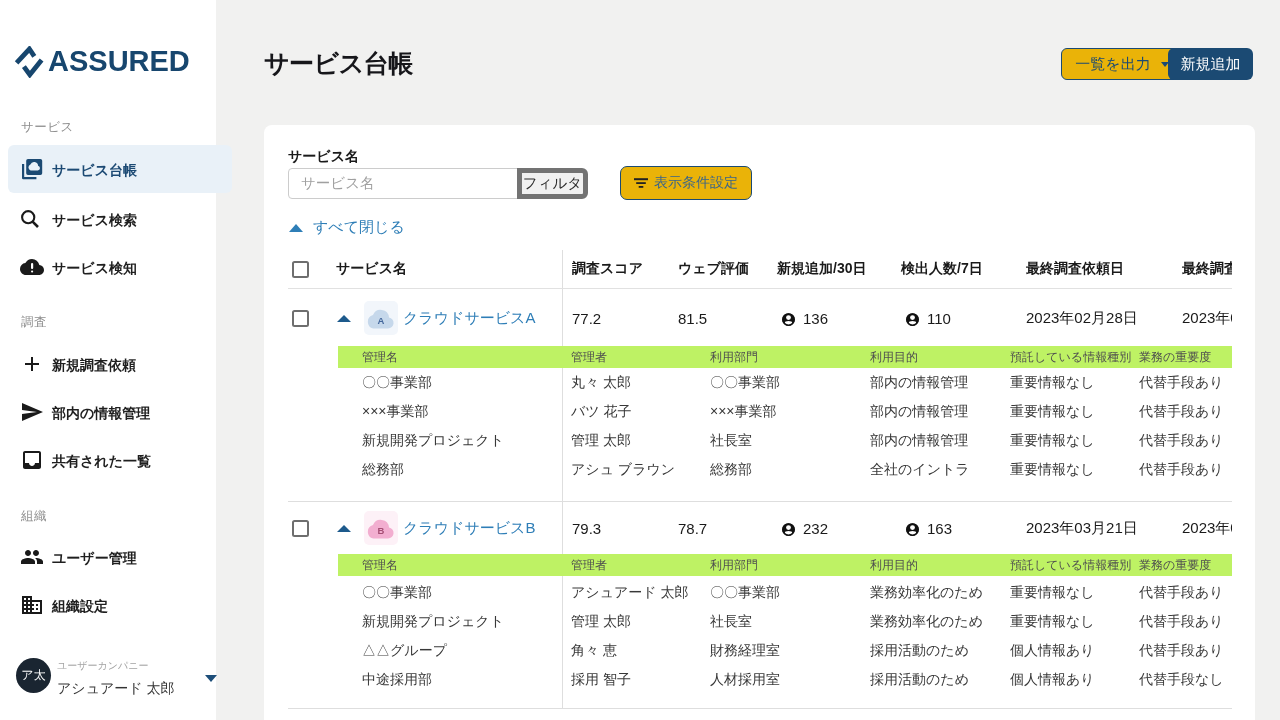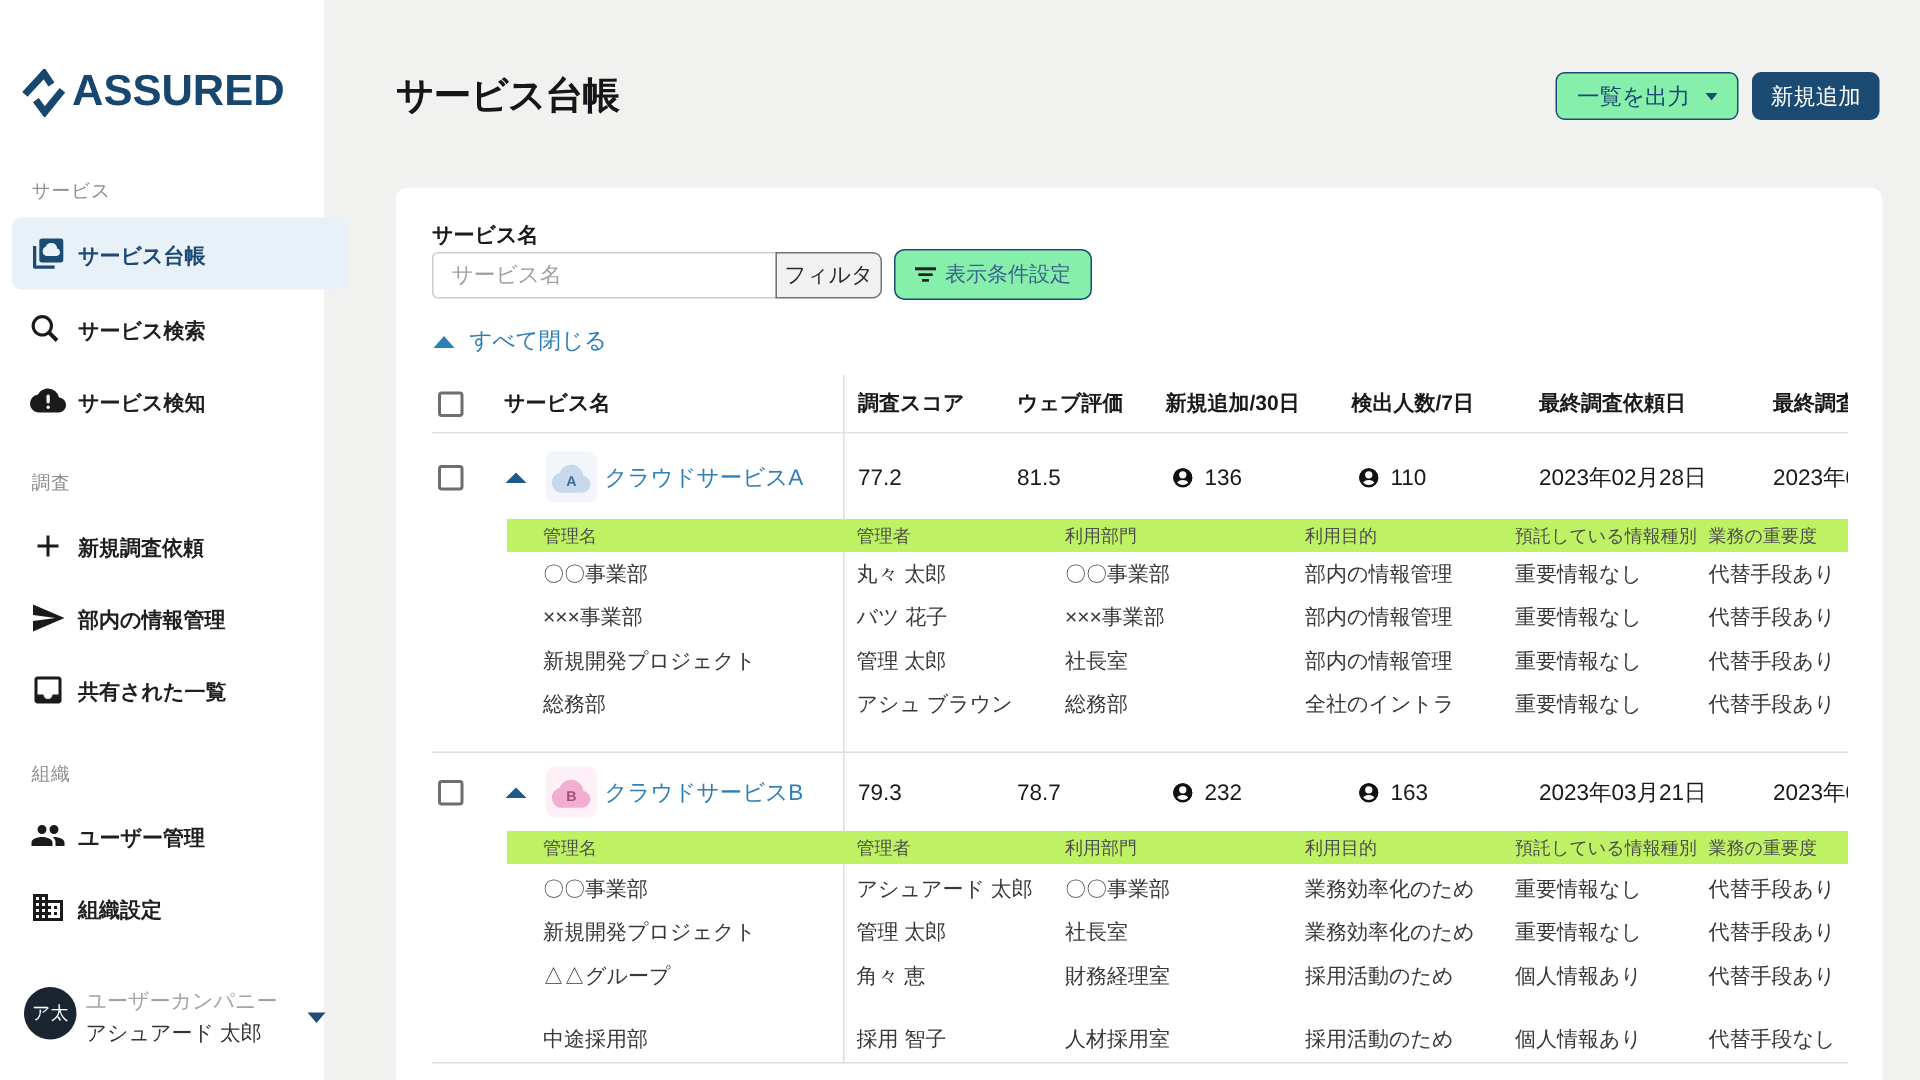--- a/index.html
+++ b/index.html
@@ -10,29 +10,29 @@
   
   #sidebar { position:absolute; left:0; top:0; width:216px; height:720px; background:#fff; z-index:5; }
   .navlabel { position:absolute; left:21px; font-size:12.5px; color:#8e8e8e; letter-spacing:.5px; }
   .navitem { position:absolute; left:8px; width:224px; height:48px; display:flex; align-items:center; border-radius:6px; }
   .navitem .ic { width:24px; height:24px; margin-left:12px; flex:0 0 24px; }
   .navitem .tx { margin-left:8px; font-size:14px; font-weight:bold; color:#1f1f1f; position:relative; top:1.5px; }
   .navitem.active { background:#e9f1f8; }
   .navitem.active .tx { color:#1c4a74; }
   
   #title { position:absolute; left:264px; top:47px; font-size:25px; font-weight:bold; color:#16161a; letter-spacing:-0.5px; }
-  .btn-outline { position:absolute; display:flex; align-items:center; justify-content:center; background:#86efac; border:1px solid #1b4a73; border-radius:6px; color:#1b4a73; font-size:15px; }
+  .btn-outline { position:absolute; display:flex; align-items:center; justify-content:center; background:#eab308; border:1px solid #1b4a73; border-radius:6px; color:#1b4a73; font-size:15px;margin-left:24px; }
   .btn-solid { position:absolute; display:flex; align-items:center; justify-content:center; background:#1b4a73; border-radius:6px; color:#fff; font-size:15px; }
   .caret-down { width:0; height:0; border-left:4.5px solid transparent; border-right:4.5px solid transparent; border-top:5.5px solid #1b4a73; display:inline-block; margin-left:10px; }
   
   #card { position:absolute; left:264px; top:125px; width:991px; height:620px; background:#fff; border-radius:8px; }
   
   #f-label { position:absolute; left:288px; top:148px; font-size:14px; font-weight:bold; }
   #f-input { position:absolute; left:288px; top:168px; width:230px; height:31px; border:1px solid #cccccc; border-radius:4px 0 0 4px; display:flex; align-items:center; padding-left:12px; font-size:14.5px; color:#a0a0a0; background:#fff; }
-  #f-btn { position:absolute; left:517px; top:168px; width:71px; height:31px; border:1px solid #737373; border-radius:0 6px 6px 0; background:#f1f1f1; display:flex; align-items:center; justify-content:center; font-size:14.5px; color:#2b2b2b; }
+  #f-btn { position:absolute; left:517px; top:168px; width:71px; height:31px; border:5px solid #737373; border-radius:0 6px 6px 0; background:#f1f1f1; display:flex; align-items:center; justify-content:center; font-size:14.5px; color:#2b2b2b; }
   #cond-btn { left:596px; top:166px; width:132px; height:34px; font-size:14px; color:#3a658b; border-radius:7px; }
   #close-link { position:absolute; left:289px; top:218px; display:flex; align-items:center; font-size:15px; color:#2e7eb7; }
   .tri-up { width:0; height:0; border-left:7px solid transparent; border-right:7px solid transparent; border-bottom:8px solid #2e7eb7; display:inline-block; }
   
   #tbl { position:absolute; left:288px; top:250px; width:944px; height:460px; overflow:hidden; }
   .vline { position:absolute; left:274px; top:0; width:1px; height:459px; background:#dedede; }
   .trow { position:absolute; left:0; width:944px; display:flex; align-items:center; white-space:nowrap; }
   .hcell { font-size:14px; font-weight:bold; color:#1a1a1a; white-space:nowrap; }
   .cellnum { font-size:15px; color:#1a1a1a; white-space:nowrap; }
   .checkbox { width:17px; height:17px; border:2px solid #6e6e6e; border-radius:2.5px; background:#fff; }
@@ -136,21 +136,21 @@
   </div>
 
   <div class="navitem" style="top:581px;">
     <svg class="ic" viewBox="0 0 24 24" fill="#1a1a1a">
       <path d="M12 7V3H2v18h20V7H12zM6 19H4v-2h2v2zm0-4H4v-2h2v2zm0-4H4V9h2v2zm0-4H4V5h2v2zm4 12H8v-2h2v2zm0-4H8v-2h2v2zm0-4H8V9h2v2zm0-4H8V5h2v2zm10 12h-8v-2h2v-2h-2v-2h2v-2h-2V9h8v10zm-2-8h-2v2h2v-2zm0 4h-2v2h2v-2z"></path>
     </svg>
     <div class="tx">組織設定</div>
   </div>
 
   <div class="abs" style="left:16px;top:658px;width:35px;height:35px;border-radius:50%;background:#1a2531;color:#fff;display:flex;align-items:center;justify-content:center;font-size:12px;">ア太</div>
-  <div class="abs" style="left:57px;top:659px;font-size:14px;color:#a3a3a3;">ユーザーカンパニー</div>
+  <div class="abs" style="left:57px;top:659px;font-size:10px;color:#a3a3a3;">ユーザーカンパニー</div>
   <div class="abs" style="left:57px;top:680px;font-size:14px;color:#333;">アシュアード 太郎</div>
   <div class="abs" style="left:205px;top:675px;width:0;height:0;border-left:6.5px solid transparent;border-right:6.5px solid transparent;border-top:7px solid #1d4e79;"></div>
 </div>
 
 <div id="title">サービス台帳</div>
 <div class="btn-outline" style="left:1037px;top:48px;width:122px;height:32px;">一覧を出力<span class="caret-down"></span></div>
 <div class="btn-solid" style="left:1168px;top:48px;width:85px;height:32px;">新規追加</div>
 
 <div id="card"></div>
 <div id="f-label">サービス名</div>
@@ -303,21 +303,21 @@
       <span class="sc6">代替手段あり</span>
   </div>
   <div class="subrow" style="top:386px;">
     <span class="sc1">△△グループ</span>
       <span class="sc2">角々 恵</span>
       <span class="sc3">財務経理室</span>
       <span class="sc4">採用活動のため</span>
       <span class="sc5">個人情報あり</span>
       <span class="sc6">代替手段あり</span>
   </div>
-  <div class="subrow" style="top:428px;text-align:center;">
+  <div class="subrow" style="top:415px;text-align:center;">
     <span class="sc1">中途採用部</span>
       <span class="sc2">採用 智子</span>
       <span class="sc3">人材採用室</span>
       <span class="sc4">採用活動のため</span>
       <span class="sc5">個人情報あり</span>
       <span class="sc6">代替手段なし</span>
   </div>
 
   <div class="gline" style="top:458px;"></div>
 </div>

